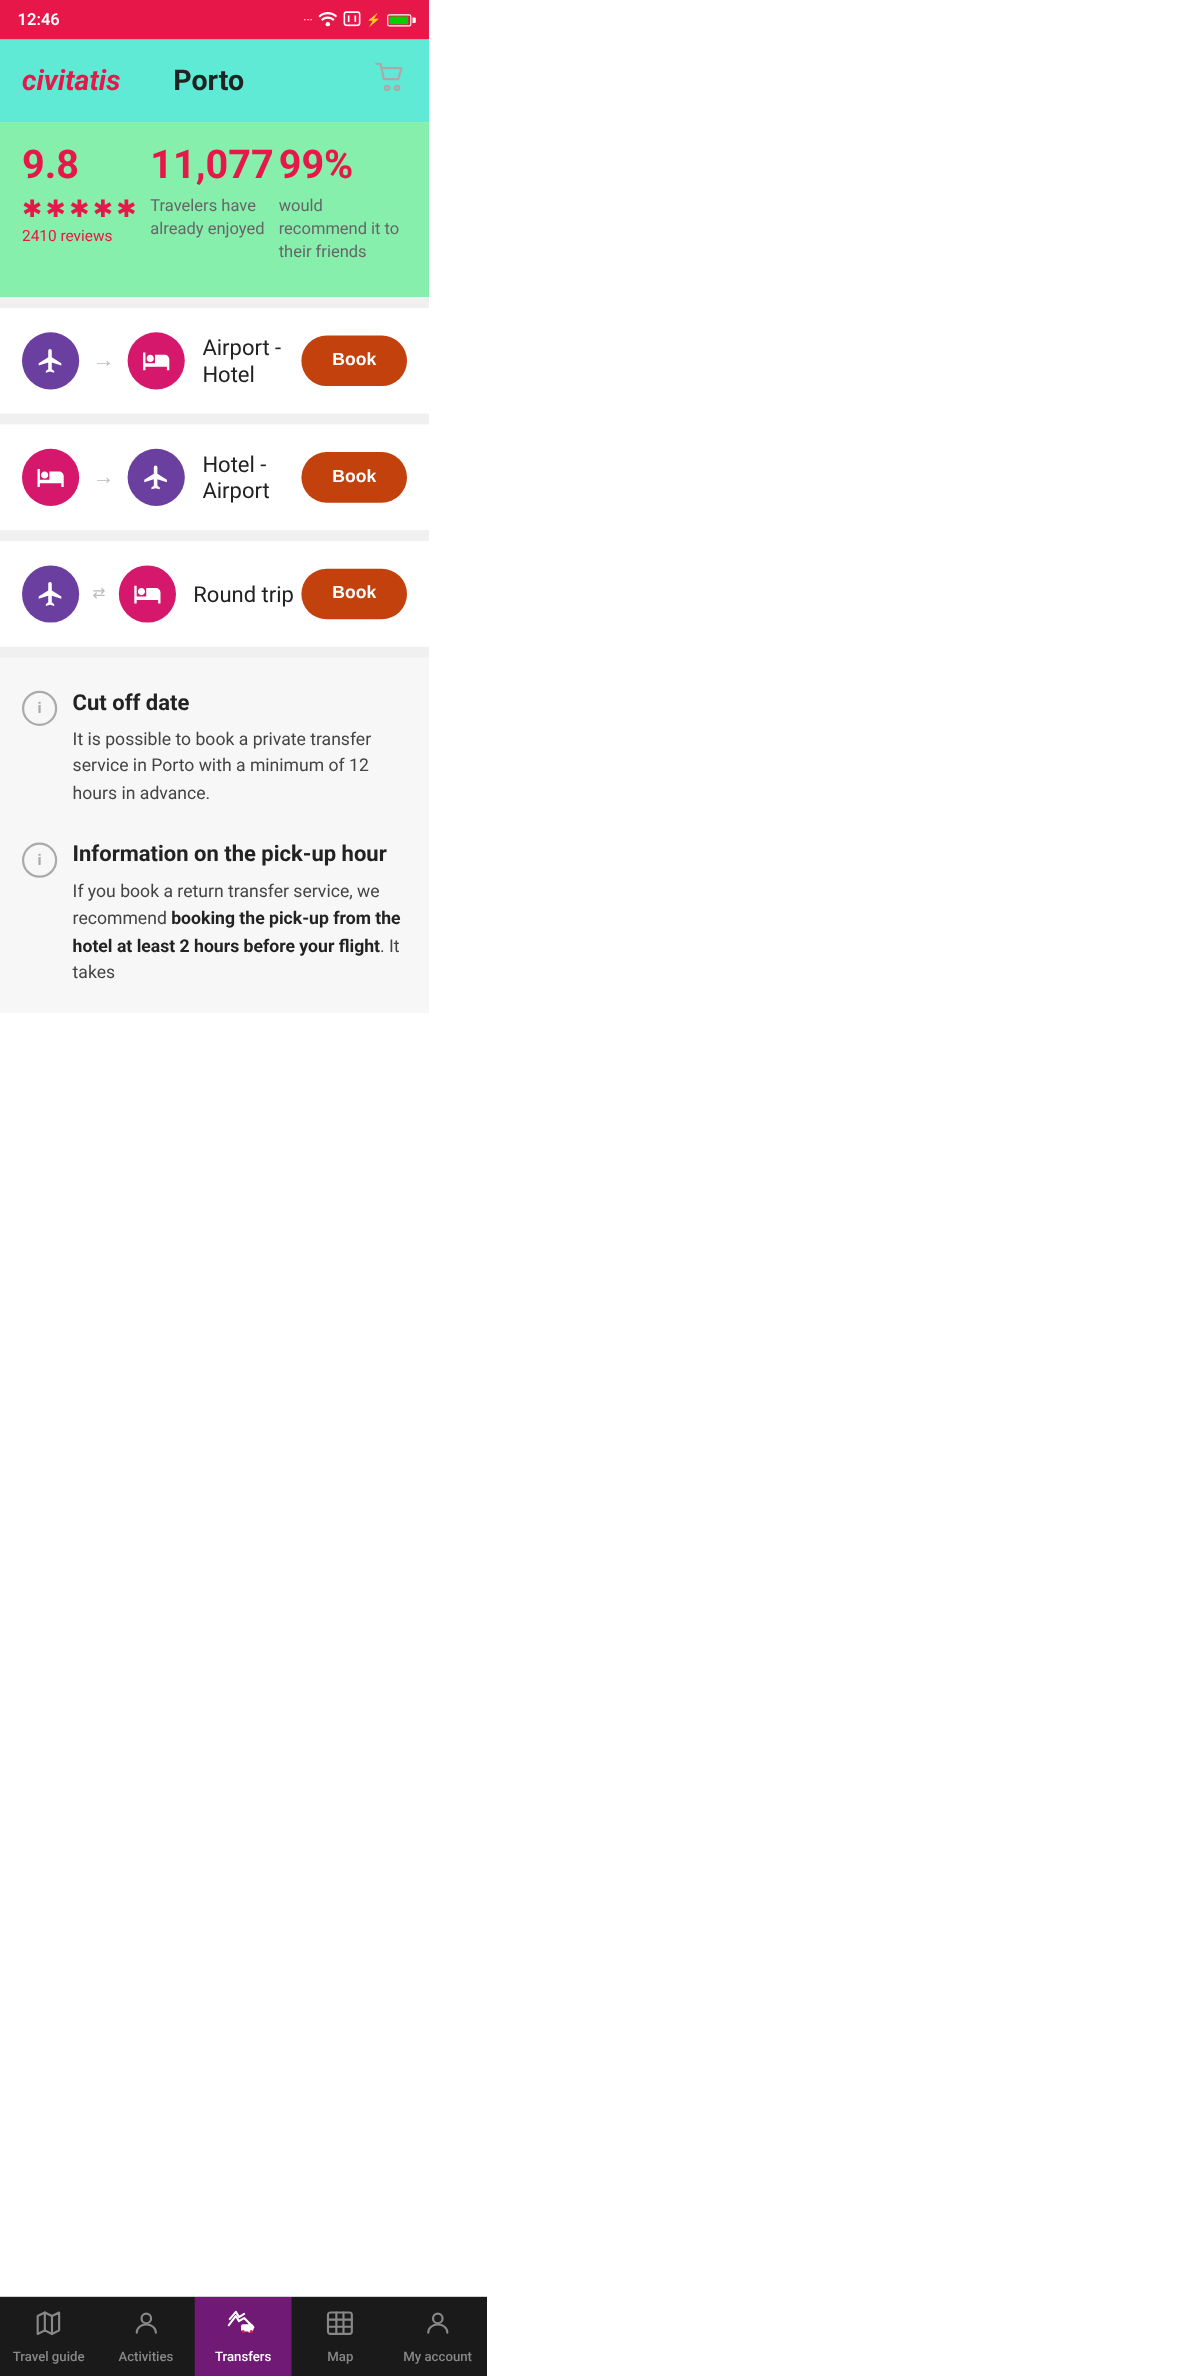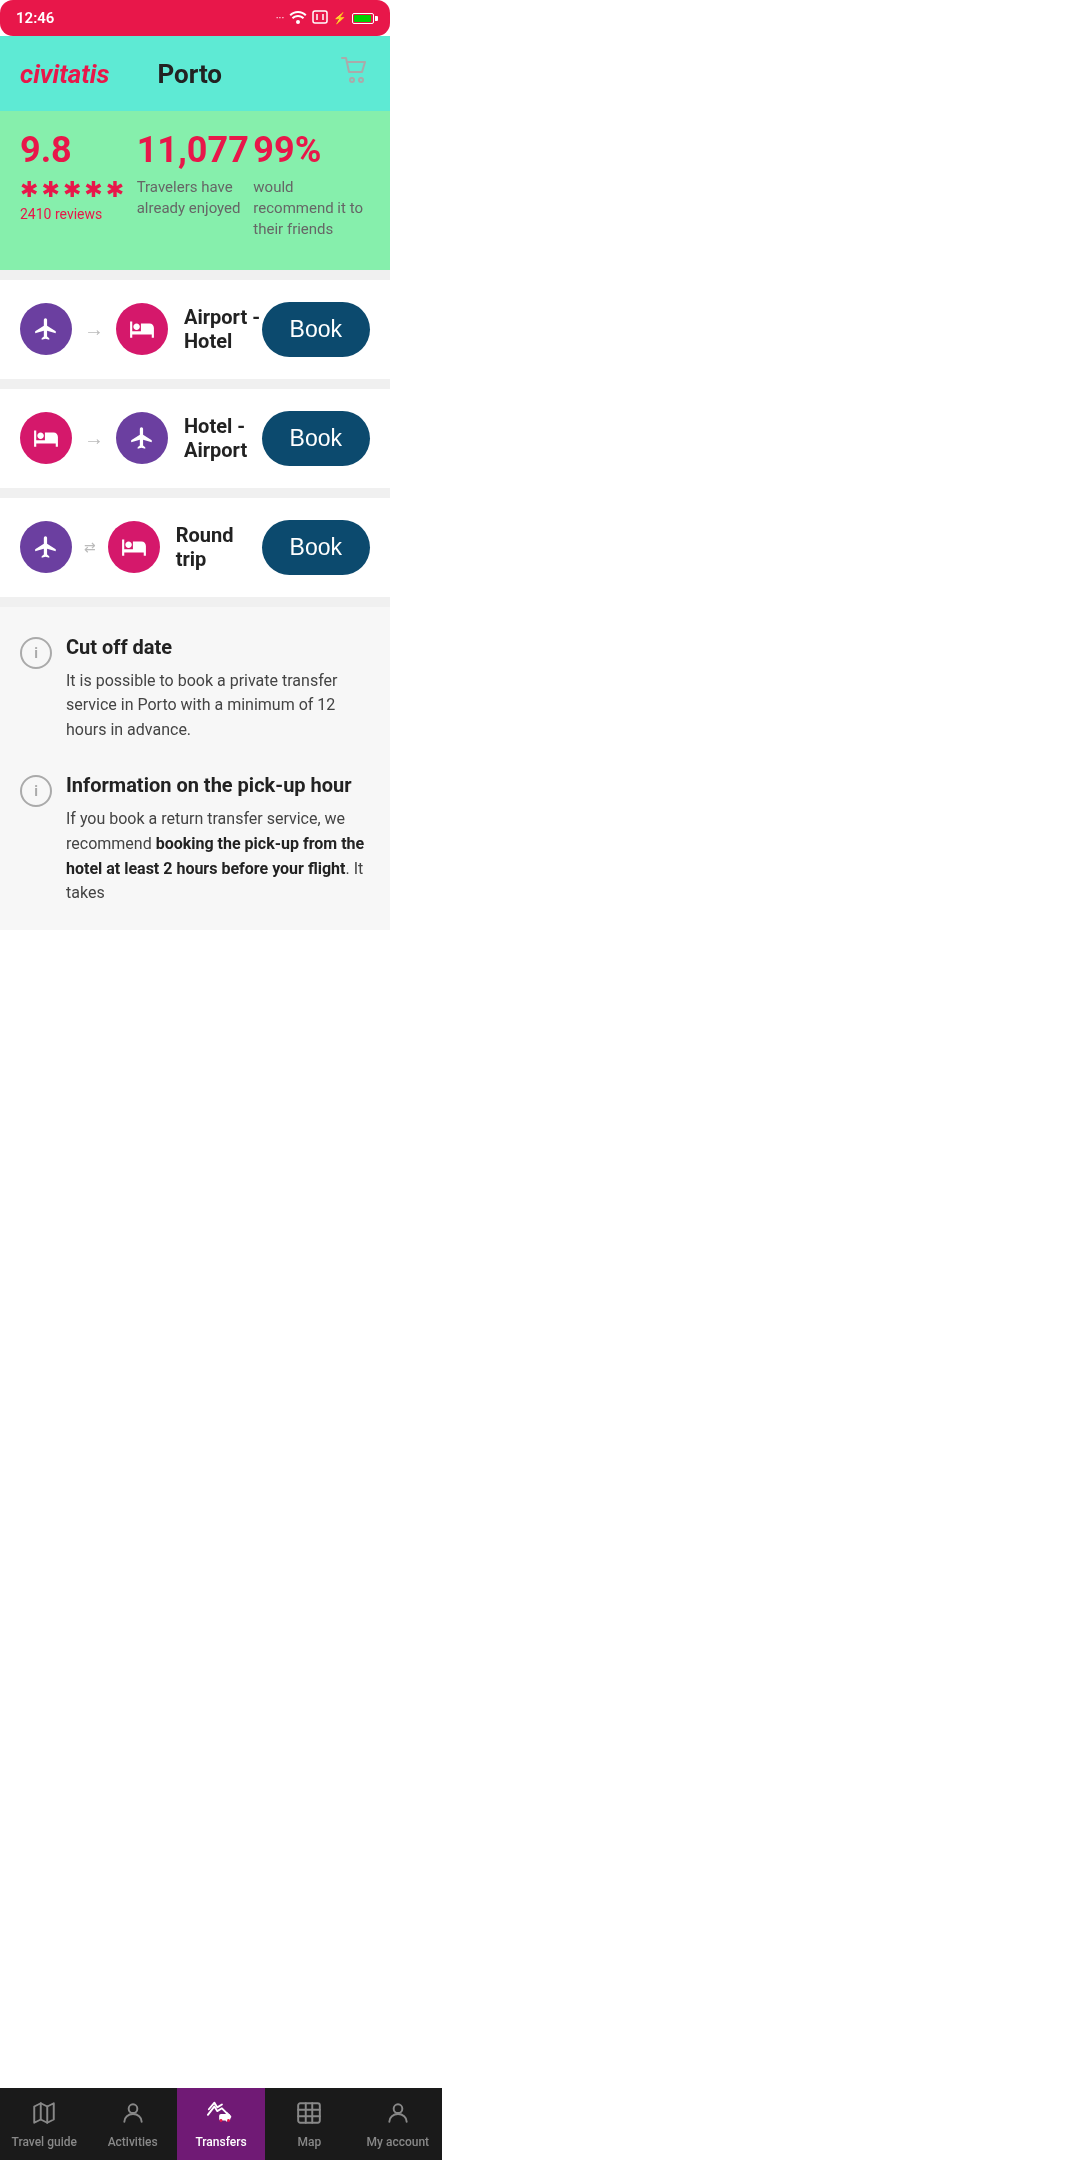--- a/index.html
+++ b/index.html
@@ -16,21 +16,20 @@
 
     
     .status-bar {
       background: #e8174a;
       color: white;
       display: flex;
       justify-content: space-between;
       align-items: center;
       padding: 6px 16px;
       height: 36px;
-      border-radius: 13px;
     }
     .status-bar .time {
       font-size: 15px;
       font-weight: 600;
     }
     .status-icons {
       display: flex;
       align-items: center;
       gap: 5px;
     }
@@ -186,32 +185,32 @@
       margin: 0 4px;
     }
     .arrow-double span {
       color: #bbb;
       font-size: 14px;
       line-height: 1;
     }
     .transfer-label {
       flex: 1;
       font-size: 20px;
-      font-weight: 700;
+      font-weight: 400;
       color: #222;
       padding-left: 16px;
     }
     .book-btn {
-      background: #0c4a6e;
+      background: #c2410c;
       color: white;
       border: none;
       border-radius: 30px;
       padding: 14px 28px;
-      font-size: 23px;
-      font-weight: 400;
+      font-size: 16px;
+      font-weight: 700;
       cursor: pointer;
       flex-shrink: 0;
     }
 
     
     .info-section {
       background: #f7f7f7;
       padding: 28px 20px 24px 20px;
     }
     .info-block {

